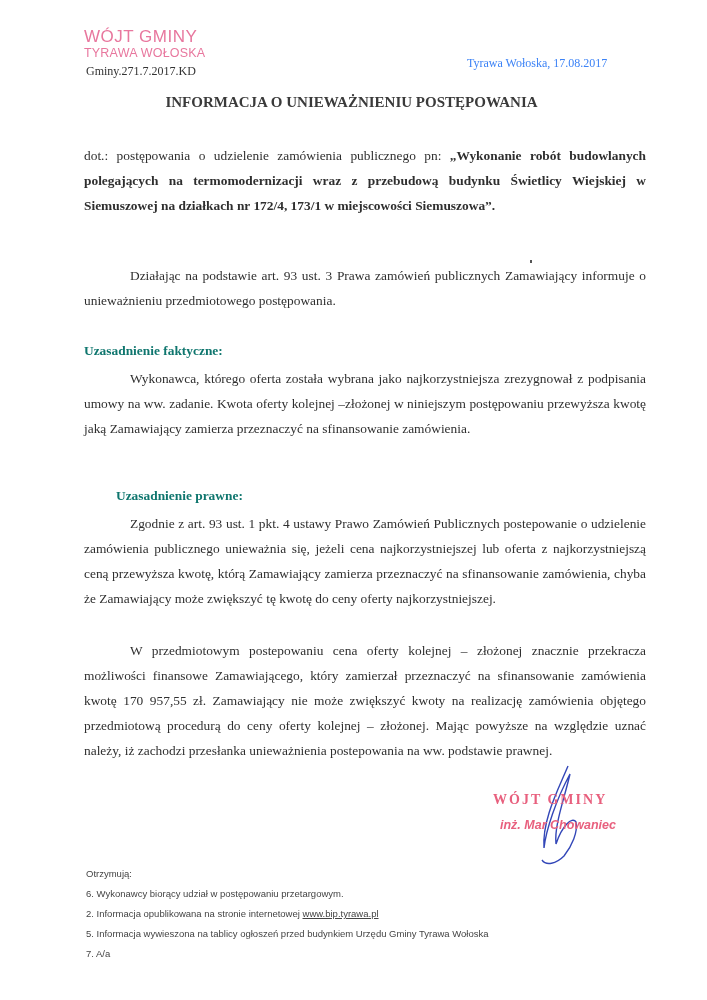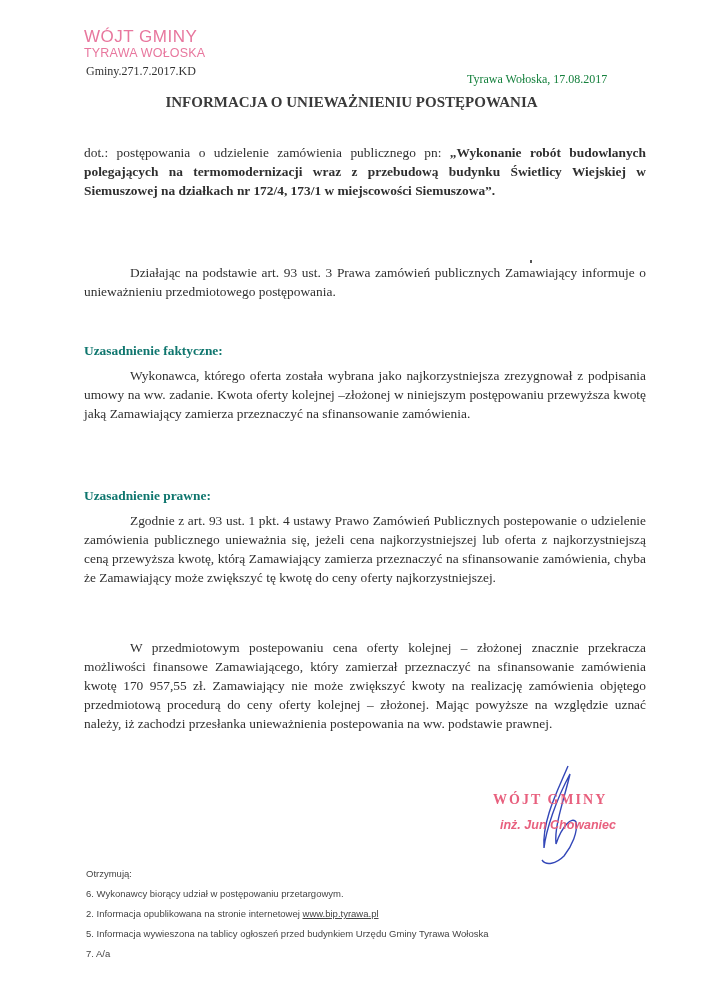--- a/index.html
+++ b/index.html
@@ -2,23 +2,23 @@
 <html><head>
 <meta charset="utf-8">
 <style>
   html, body { margin:0; padding:0; background:#ffffff; }
   body { width:707px; height:1000px; position:relative; overflow:hidden; font-family:"Liberation Serif", serif; color:#2a2a2a; }
   .abs { position:absolute; }
   .stamp-top { left:84px; top:28px; color:#e8779e; font-family:"Liberation Sans", sans-serif; line-height:1; }
   .stamp-top .l1 { font-size:17px; letter-spacing:0.5px; display:block; }
   .stamp-top .l2 { font-size:12.5px; letter-spacing:0.2px; display:block; margin-top:2px; }
   .ref { left:86px; top:64px; font-size:12px; color:#333; }
-  .date { left:467px; top:72px; font-size:12px; color:#15803d; }
+  .date { left:467px; top:56px; font-size:12px; color:#3b82f6; }
   .title { left:0; width:703px; top:94px; text-align:center; font-weight:bold; font-size:15px; color:#3a3a3a; }
-  .para { left:84px; width:562px; font-size:13.4px; line-height:19px; text-align:justify; text-align-last:left; color:#2f2f2f; }
+  .para { left:84px; width:562px; font-size:13.4px; line-height:25px; text-align:justify; text-align-last:left; color:#2f2f2f; }
   .indent { text-indent:46px; }
   .b { font-weight:bold; }
   .head { left:84px; font-size:13.4px; font-weight:bold; color:#0f766e; }
   .sig { left:493px; top:792px; color:#e8607e; font-family:"Liberation Serif", serif; }
   .sig .w { font-size:14px; font-weight:bold; letter-spacing:2px; display:block; }
   .sig .n { font-size:12.5px; font-weight:bold; font-style:italic; font-family:"Liberation Sans", sans-serif; display:block; margin-top:10px; margin-left:7px; }
   .signature { left:520px; top:760px; }
   .recv { left:86px; font-size:9.5px; color:#444; font-family:Liberation Sans, sans-serif; }
   .recv a { color:#444; text-decoration:underline; }
   .dot { left:530px; top:260px; width:2px; height:3px; background:#555; }
@@ -39,31 +39,31 @@
   <span>dot.: postępowania o udzielenie zamówienia publicznego pn: </span><span class="b">„Wykonanie robót budowlanych polegających na termomodernizacji wraz z przebudową budynku Świetlicy Wiejskiej w Siemuszowej na działkach nr 172/4, 173/1 w miejscowości Siemuszowa”.</span>
 </div>
 
 <div class="abs dot"></div>
 
 <div class="abs para indent" style="top:263px;">Działając na podstawie art. 93 ust. 3 Prawa zamówień publicznych Zamawiający informuje o unieważnieniu przedmiotowego postępowania.</div>
 
 <div class="abs head" style="top:343px;">Uzasadnienie faktyczne:</div>
 <div class="abs para indent" style="top:366px;">Wykonawca, którego oferta została wybrana jako najkorzystniejsza zrezygnował z podpisania umowy na ww. zadanie. Kwota oferty kolejnej –złożonej w niniejszym postępowaniu przewyższa kwotę jaką Zamawiający zamierza przeznaczyć na sfinansowanie zamówienia.</div>
 
-<div class="abs head" style="top:488px;">Uzasadnienie prawne:</div>
+<div class="abs head" style="top:488px;margin-left:32px;">Uzasadnienie prawne:</div>
 <div class="abs para indent" style="top:511px;">Zgodnie z art. 93 ust. 1 pkt. 4 ustawy Prawo Zamówień Publicznych postepowanie o udzielenie zamówienia publicznego unieważnia się, jeżeli cena najkorzystniejszej lub oferta z najkorzystniejszą ceną przewyższa kwotę, którą Zamawiający zamierza przeznaczyć na sfinansowanie zamówienia, chyba że Zamawiający może zwiększyć tę kwotę do ceny oferty najkorzystniejszej.</div>
 <div class="abs para indent" style="top:638px;">W przedmiotowym postepowaniu cena oferty kolejnej – złożonej znacznie przekracza możliwości finansowe Zamawiającego, który zamierzał przeznaczyć na sfinansowanie zamówienia kwotę 170 957,55 zł. Zamawiający nie może zwiększyć kwoty na realizację zamówienia objętego przedmiotową procedurą do ceny oferty kolejnej – złożonej. Mając powyższe na względzie uznać należy, iż zachodzi przesłanka unieważnienia postepowania na ww. podstawie prawnej.</div>
 
 <svg class="abs signature" width="80" height="110">
   <path d="M48 6 C 38 30, 22 60, 24 88 C 26 70, 36 40, 50 14 C 44 40, 34 66, 36 84 C 42 66, 52 56, 56 62 C 58 72, 52 86, 44 96 C 36 104, 26 106, 22 100" fill="none" stroke="#3347b8" stroke-width="1.4"></path>
 </svg>
 
 <div class="abs sig">
   <span class="w">WÓJT GMINY</span>
-  <span class="n">inż. Jun Chowaniec</span>
+  <span class="n">inż. Mar Chowaniec</span>
 </div>
 
 <div class="abs recv" style="top:868px;">Otrzymują:</div>
 <div class="abs recv" style="top:888px;">6. Wykonawcy biorący udział w postępowaniu przetargowym.</div>
 <div class="abs recv" style="top:908px;">
   <span>2. Informacja opublikowana na stronie internetowej </span><a>www.bip.tyrawa.pl</a>
 </div>
 <div class="abs recv" style="top:928px;">5. Informacja wywieszona na tablicy ogłoszeń przed budynkiem Urzędu Gminy Tyrawa Wołoska</div>
 <div class="abs recv" style="top:948px;">7. A/a</div>
 

